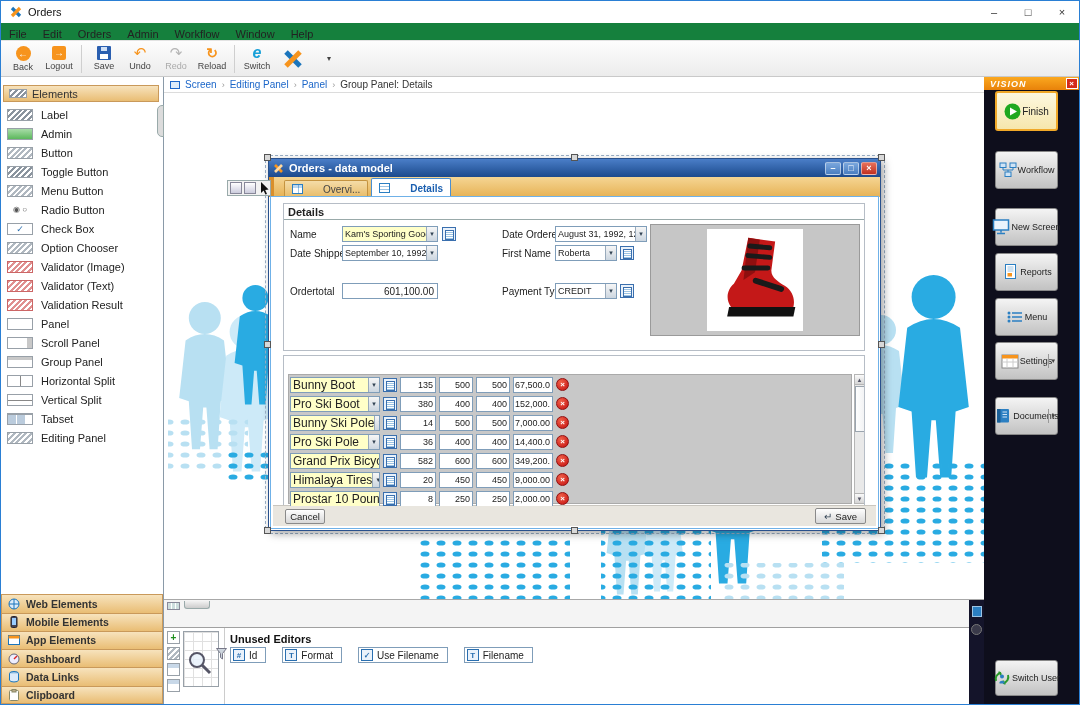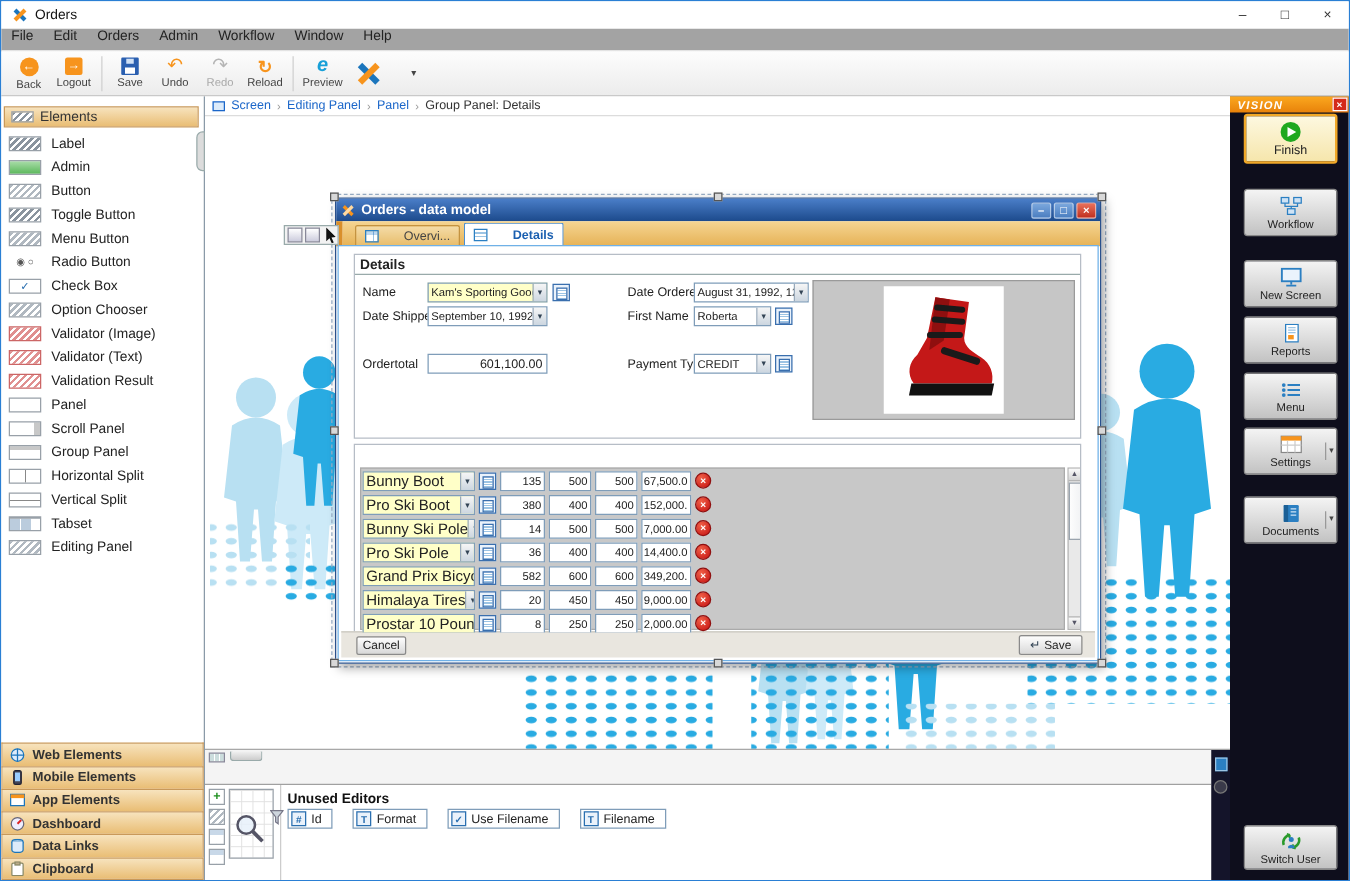--- a/index.html
+++ b/index.html
@@ -5,21 +5,21 @@
 *{margin:0;padding:0;box-sizing:border-box}
 body{width:1080px;height:705px;font-family:"Liberation Sans",sans-serif;font-size:11px;color:#222;background:#777;overflow:hidden}
 #app{position:relative;width:1080px;height:705px;background:#fff;border:1px solid #2a7fd4;overflow:hidden}
 .nosel{user-select:none}
 
 .titlebar{position:absolute;left:0;top:0;right:0;height:22px;background:#fff;display:flex;align-items:center;z-index:50}
 .titlebar .ttl{margin-left:5px;font-size:11px;color:#111}
 .win-btns{margin-left:auto;display:flex;height:22px}
 .win-btn{width:34px;height:22px;display:flex;align-items:center;justify-content:center;font-size:11px;color:#333}
 
-.menubar{position:absolute;left:0;top:22px;right:0;height:18px;background:#a3a3a3;border-bottom:1px solid #e3e3e3;display:flex;align-items:flex-start;gap:16px;padding-left:8px;z-index:50}
+.menubar{position:absolute;left:0;top:22px;right:0;height:18px;background:#15803d;border-bottom:1px solid #e3e3e3;display:flex;align-items:flex-end;gap:16px;padding-left:8px;z-index:50}
 .menu-item{font-size:11px;color:#222}
 
 .toolbar{position:absolute;left:0;top:40px;right:0;height:36px;background:linear-gradient(#fdfdfd,#ececec);border-bottom:1px solid #c9c9c9;display:flex;align-items:center;padding-left:4px;z-index:50}
 .tbtn{display:flex;flex-direction:column;align-items:center;justify-content:center;min-width:36px;height:34px;padding:0 3px;font-size:9px;color:#444;gap:1px;white-space:nowrap}
 .tbtn.dis{color:#aaa}
 .tsep{width:1px;height:28px;background:#cfcfcf;margin:0 4px}
 .ic{position:relative;display:inline-block}
 .ic-back{width:15px;height:15px;border-radius:50%;background:#f7941d;color:#fff;font-size:10px;line-height:15px;text-align:center}
 .ic-back::before{content:"←";font-weight:bold}
 .ic-logout{width:14px;height:14px;border-radius:2px;background:#f7941d;color:#fff;font-size:10px;line-height:14px;text-align:center}
@@ -150,21 +150,21 @@
 .chip{display:flex;align-items:center;gap:4px;height:16px;border:1px solid #7f9db9;background:#fff;padding:0 8px 0 2px;font-size:10px;white-space:nowrap}
 .cico{width:12px;height:12px;border:1px solid #2a6fb0;color:#2a6fb0;font-size:8px;line-height:11px;text-align:center;background:#eaf2fb;font-weight:bold;flex:none}
 .rstrip{position:absolute;right:0;top:0;width:15px;bottom:0;background:#14142a;display:flex;flex-direction:column;align-items:center;padding-top:6px;gap:7px}
 .rs-doc{width:10px;height:11px;background:#2b7fc2;border:1px solid #9cc4e4}
 .rs-circle{width:11px;height:11px;border-radius:50%;background:#3a3a4a;border:1px solid #777}
 
 .vision{width:95px;min-width:95px;background:#0e0e1c;position:relative;z-index:40}
 .vhead{height:13px;background:linear-gradient(#fba81f,#e8820a);display:flex;align-items:center;color:#fff;font-weight:bold;font-style:italic;font-size:9px;letter-spacing:1px;padding-left:6px}
 .vclose{margin-left:auto;margin-right:1px;width:12px;height:11px;background:#d42a1a;color:#fff;font-size:8px;line-height:10px;text-align:center;border:1px solid #fff;font-style:normal}
 .vclose::before{content:"×";font-weight:bold}
-.vbtn{position:absolute;left:11px;width:75px;height:38px;background:linear-gradient(#f4f4f4,#c2c2c2);border:1px solid #888;border-radius:3px;display:flex;flex-direction:column;align-items:center;justify-content:center;gap:1px;font-size:9px;color:#222;white-space:nowrap}
+.vbtn{position:absolute;left:11px;width:63px;height:38px;background:linear-gradient(#f4f4f4,#c2c2c2);border:1px solid #888;border-radius:3px;display:flex;flex-direction:row;align-items:center;justify-content:center;gap:1px;font-size:9px;color:#222;white-space:nowrap}
 .vbtn .vic{height:17px;display:flex;align-items:center;justify-content:center}
 .vbtn.finish{top:14px;height:40px;background:linear-gradient(#fdf8e0,#f6e6ac);border:2px solid #f0a828;font-size:10px}
 .vcaret{position:absolute;right:2px;top:50%;transform:translateY(-50%);font-size:7px;color:#444;border-left:1px solid #999;padding-left:2px;line-height:14px}
 .vcaret::before{content:"▾"}
 </style>
 </head>
 <body class="nosel">
 
 <div id="app">
 
@@ -213,21 +213,21 @@
         <span class="ic ic-redo"></span>
         <span>Redo</span>
       </div>
     <div class="tbtn">
         <span class="ic ic-reload"></span>
         <span>Reload</span>
       </div>
     <div class="tsep"></div>
     <div class="tbtn">
         <span class="ic ic-preview"></span>
-        <span>Preview</span>
+        <span>Switch</span>
       </div>
     <div class="tbtn">
         <svg width="22" height="22">
           <path d="M4,4 L18,18" stroke="#1b75bc" stroke-width="5"></path>
           <path d="M18,4 L4,18" stroke="#f7941d" stroke-width="5"></path>
         </svg>
       </div>
     <div class="tbtn">
         <span class="caret"></span>
       </div>

